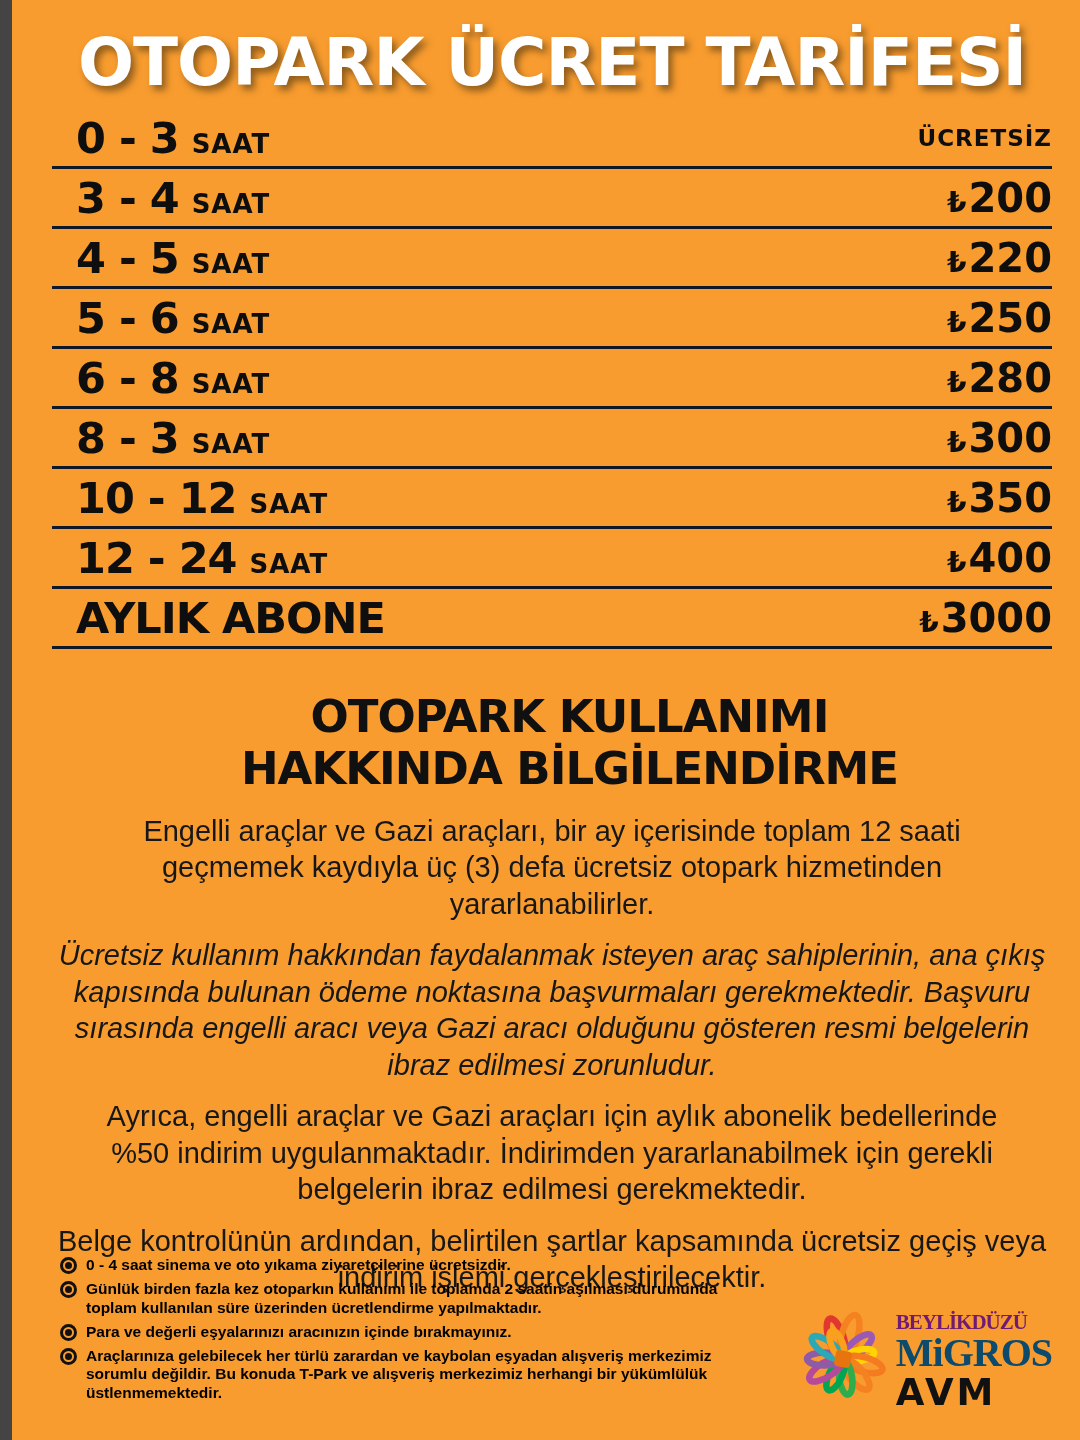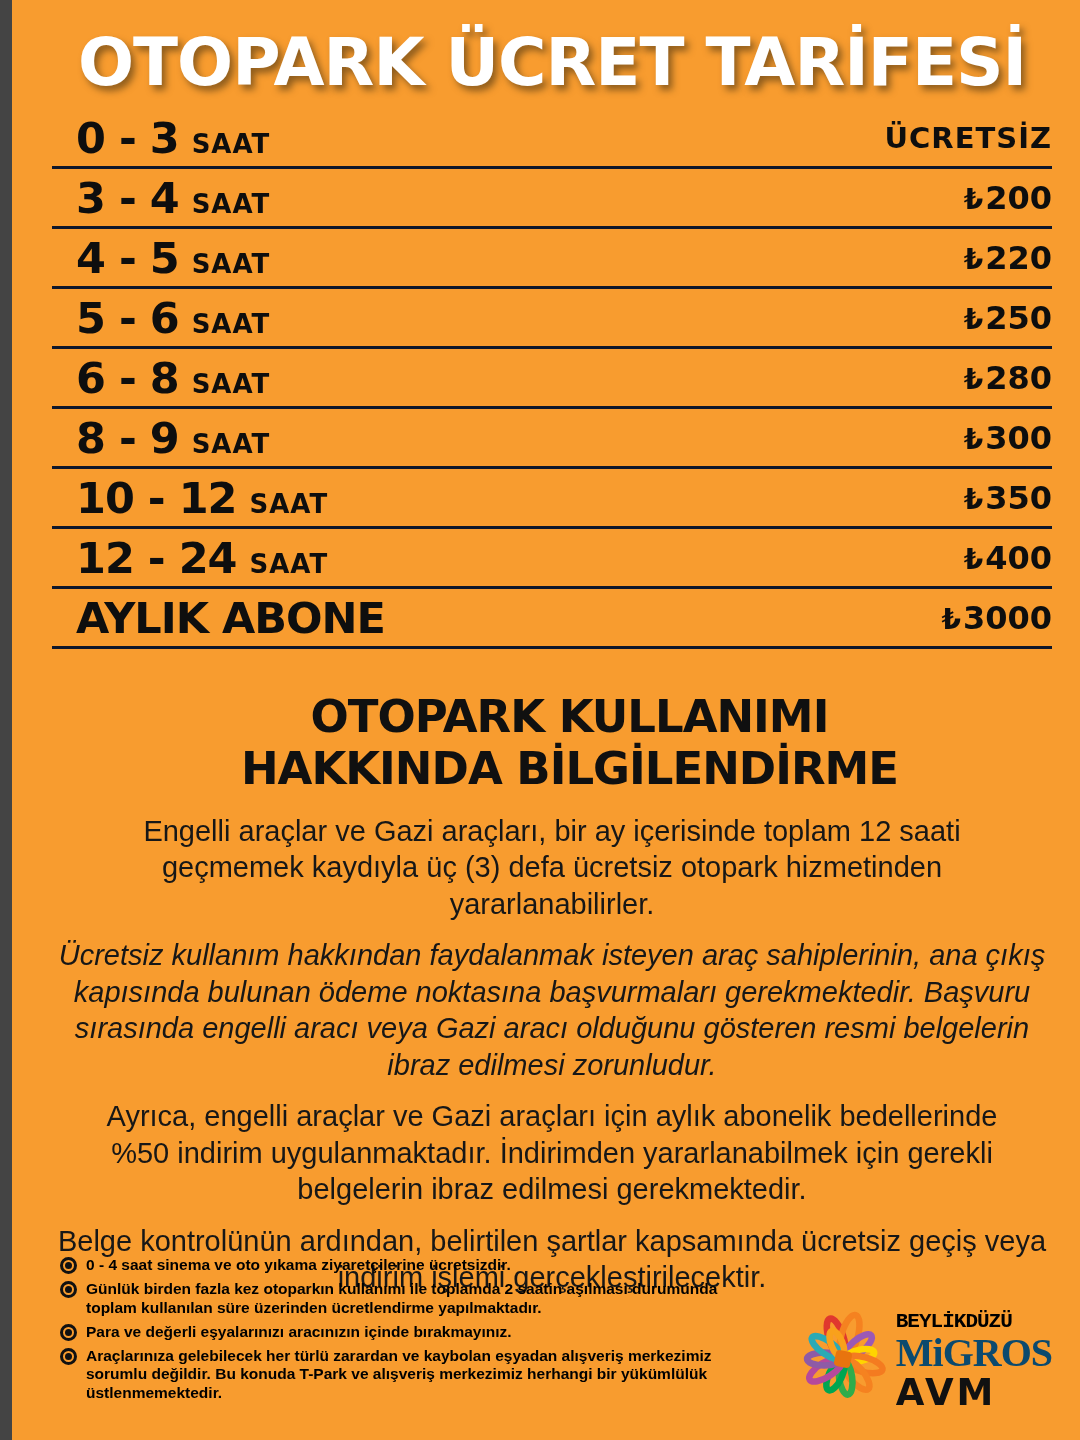--- a/index.html
+++ b/index.html
@@ -41,23 +41,23 @@
     font-family:"DejaVu Sans",sans-serif;font-weight:bold;
     font-size:26px;letter-spacing:1px;margin-left:13px;color:#0e0e0e;
   }
   .row-right{display:flex;align-items:baseline;margin-left:auto;}
   .currency{
     font-family:"DejaVu Sans",sans-serif;font-weight:bold;
     font-size:28px;color:#0e0e0e;margin-right:2px;
   }
   .amount{
     font-family:"DejaVu Sans",sans-serif;font-weight:bold;
-    font-size:32px;color:#0e0e0e;
-  }
-  .amount-small{font-size:29px;letter-spacing:1px;}
+    font-size:40px;color:#0e0e0e;
+  }
+  .amount-small{font-size:23px;letter-spacing:1px;}
   
   .info-heading{
     margin:42px 0 0 0;
     text-align:center;
     font-family:"DejaVu Sans",sans-serif;font-weight:bold;
     font-size:45px;line-height:1.15;letter-spacing:-1px;
     color:#101010;
     padding-left:35px;
   }
   .paragraphs{
@@ -89,22 +89,22 @@
     content:"";position:absolute;inset:2px;
     background:#111;border-radius:50%;
   }
   
   .brand{
     position:absolute;right:40px;bottom:22px;
     display:flex;align-items:center;gap:4px;
   }
   .brand-text{display:flex;flex-direction:column;align-items:flex-start;}
   .brand-location{
-    font-family:Liberation Mono, monospace;font-weight:bold;
-    font-size:21px;letter-spacing:-1px;color:#000000;line-height:1.05;
+    font-family:Liberation Serif, serif;font-weight:bold;
+    font-size:21px;letter-spacing:-1px;color:#701a75;line-height:1.05;
   }
   .brand-name{
     font-family:Liberation Serif, serif;font-weight:bold;
     font-size:40px;letter-spacing:-1px;color:#0c4a6e;line-height:1.02;
   }
   .brand-suffix{
     font-family:"DejaVu Sans",sans-serif;font-weight:bold;
     font-size:37px;letter-spacing:3px;color:#111;line-height:1.0;
   }
 </style>
@@ -161,21 +161,21 @@
         <span class="range">6 - 8</span>
         <span class="unit">SAAT</span>
       </div>
       <div class="row-right">
         <span class="currency">₺</span>
         <span class="amount">280</span>
       </div>
     </div>
     <div class="row">
       <div class="row-left">
-        <span class="range">8 - 9</span>
+        <span class="range">8 - 3</span>
         <span class="unit">SAAT</span>
       </div>
       <div class="row-right">
         <span class="currency">₺</span>
         <span class="amount">300</span>
       </div>
     </div>
     <div class="row">
       <div class="row-left">
         <span class="range">10 - 12</span>

